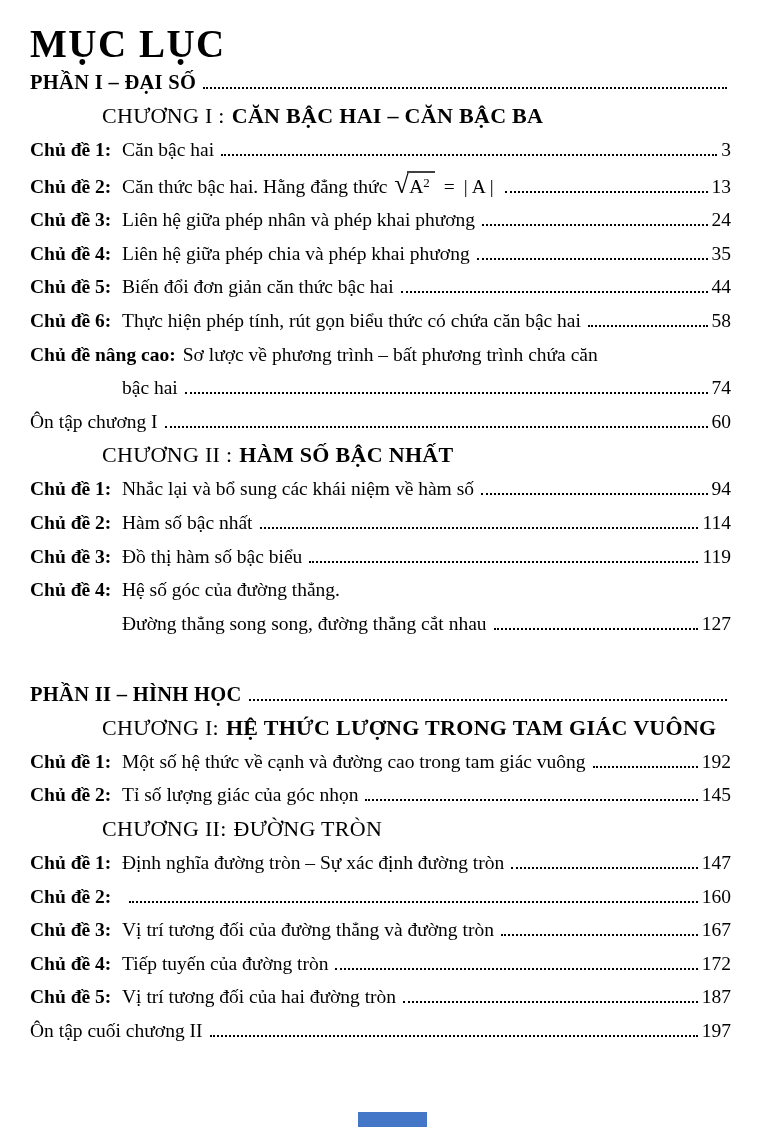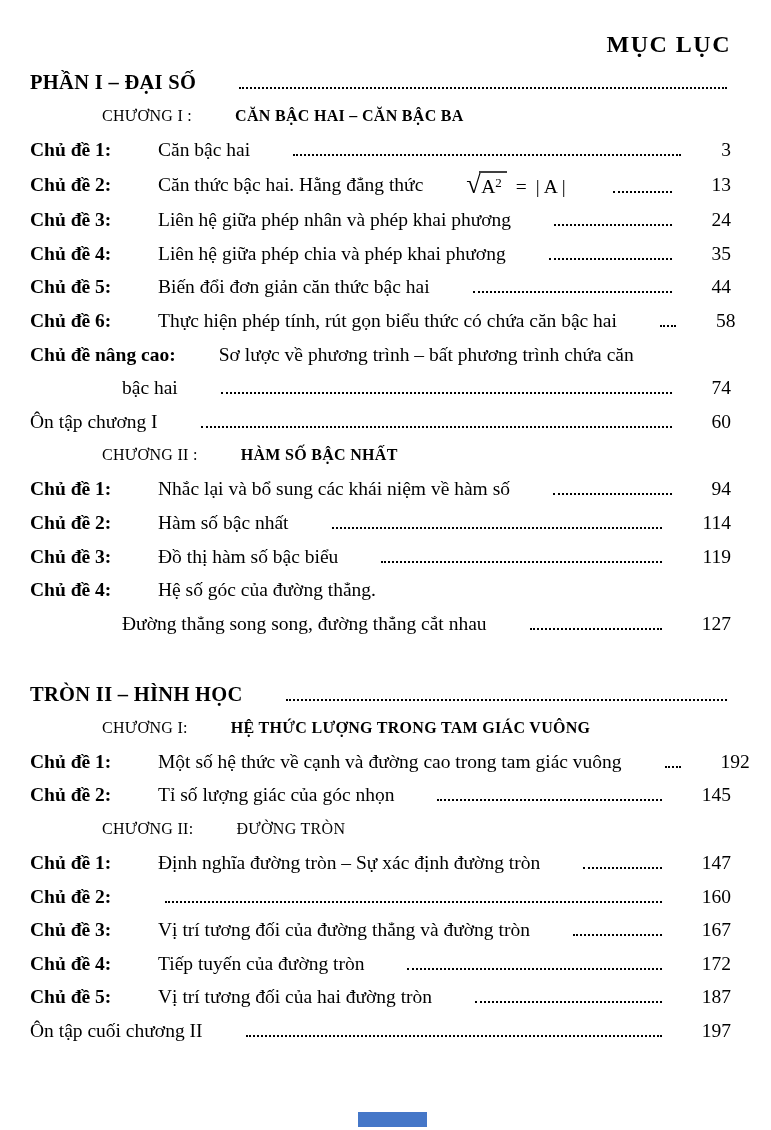--- a/index.html
+++ b/index.html
@@ -6,45 +6,44 @@
   .page{
     position:relative;
     width:771px;height:1130px;
     background:#ffffff;
     font-family:"Liberation Serif","DejaVu Serif",serif;
     color:#000;
     overflow:hidden;
   }
   .content{padding:26px 40px 0 30px;}
   .title{
-    text-align:right;
-    font-size:24px;
+    text-align:left;
+    font-size:39px;
     font-weight:bold;
     letter-spacing:1.5px;
     line-height:36px;
     margin:0 0 8px 0;
     font-family:Liberation Serif, serif;
   }
   .row{
     display:flex;
-    align-items:center;
+    align-items:flex-end;
     font-size:19.5px;
     line-height:25px;
     margin-bottom:8.6px;
-    gap:36px;
   }
   .row.part{
     font-weight:bold;
     font-size:20.5px;
     letter-spacing:0.3px;
     margin-bottom:8px;
   }
   .row.chapter{
     padding-left:72px;
-    font-size:16px;
+    font-size:22px;
     letter-spacing:0.3px;
     margin-bottom:9px;
   }
   .chapter-prefix{margin-right:7px;white-space:pre;}
   .chapter-title.bold{font-weight:bold;}
   .row.item .entry-label{
     font-weight:bold;
     flex:0 0 92px;
     white-space:nowrap;
   }
@@ -193,21 +192,21 @@
         <div class="row item">
           <span class="entry-label">Chủ đề 4:</span>
           <span class="entry-text">Hệ số góc của đường thẳng.</span>
         </div>
         <div class="row cont">
           <span class="entry-text">Đường thẳng song song, đường thẳng cắt nhau </span>
           <span class="leader"></span>
           <span class="page-num">127</span>
         </div>
         <div class="row part gap">
-          <span class="entry-text">TRÒN II – HÌNH HỌC</span>
+          <span class="entry-text">PHẦN II – HÌNH HỌC</span>
           <span class="leader"></span>
         </div>
         <div class="row chapter">
           <span class="chapter-prefix">CHƯƠNG I:</span>
           <span class="chapter-title bold">HỆ THỨC LƯỢNG TRONG TAM GIÁC VUÔNG</span>
         </div>
         <div class="row item">
           <span class="entry-label">Chủ đề 1:</span>
           <span class="entry-text">Một số hệ thức về cạnh và đường cao trong tam giác vuông</span>
           <span class="leader"></span>

